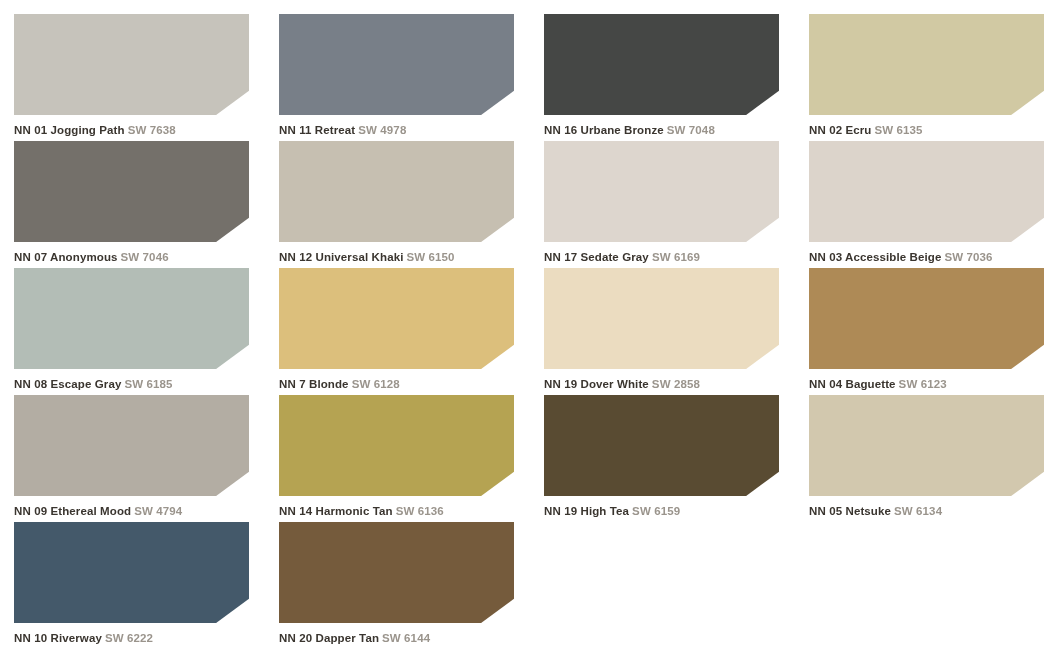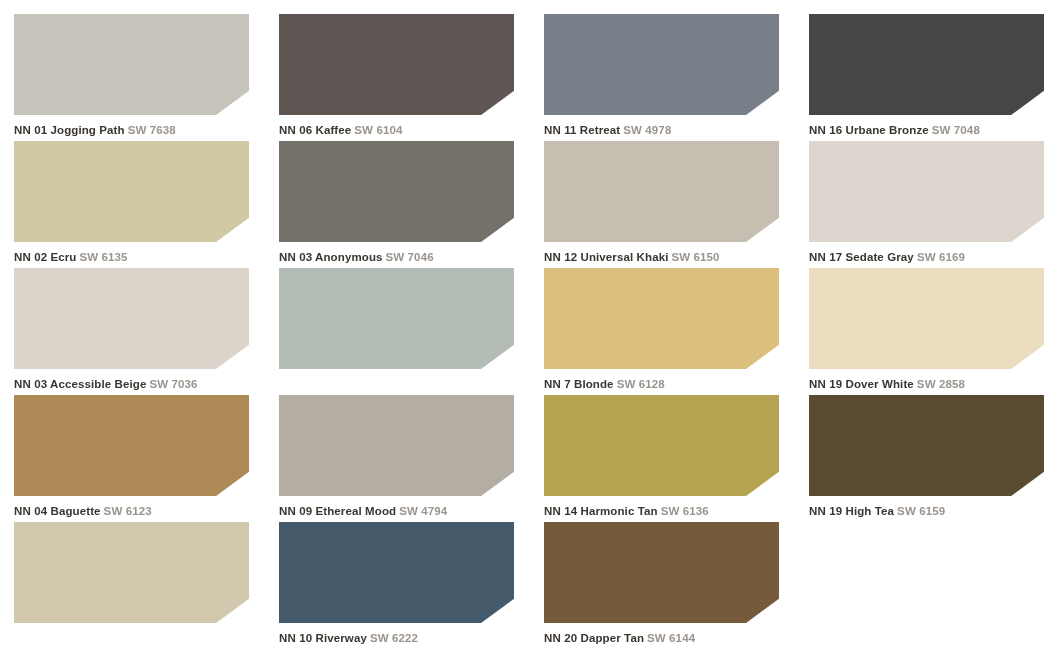--- a/index.html
+++ b/index.html
@@ -60,53 +60,50 @@
 </style>
 </head>
 <body>
 
 <div id="palette-grid">
     <div class="swatch-cell">
       <div class="swatch-chip" title="NN 01 Jogging Path" style="background: rgb(198, 195, 187);"></div>
       <div class="swatch-label"><span class="swatch-name">NN 01 Jogging Path</span><span class="swatch-code">SW 7638</span></div>
     </div>
     <div class="swatch-cell">
-      <div class="swatch-chip" title="NN 06 Kaffee" style="background: rgb(95, 85, 82);"></div>
-      <div class="swatch-label"><span class="swatch-name">NN 06 Kaffee</span><span class="swatch-code">SW 6104</span></div>
-    </div>
-    <div class="swatch-cell">
       <div class="swatch-chip" title="NN 11 Retreat" style="background: rgb(120, 127, 136);"></div>
       <div class="swatch-label"><span class="swatch-name">NN 11 Retreat</span><span class="swatch-code">SW 4978</span></div>
     </div>
     <div class="swatch-cell">
       <div class="swatch-chip" title="NN 16 Urbane Bronze" style="background: rgb(69, 71, 69);"></div>
       <div class="swatch-label"><span class="swatch-name">NN 16 Urbane Bronze</span><span class="swatch-code">SW 7048</span></div>
     </div>
     <div class="swatch-cell">
       <div class="swatch-chip" title="NN 02 Ecru" style="background: rgb(209, 201, 163);"></div>
       <div class="swatch-label"><span class="swatch-name">NN 02 Ecru</span><span class="swatch-code">SW 6135</span></div>
     </div>
     <div class="swatch-cell">
       <div class="swatch-chip" title="NN 07 Anonymous" style="background: rgb(116, 112, 106);"></div>
-      <div class="swatch-label"><span class="swatch-name">NN 03 Anonymous</span><span class="swatch-code">SW 7046</span></div>
+      <div class="swatch-label"><span class="swatch-name">NN 07 Anonymous</span><span class="swatch-code">SW 7046</span></div>
     </div>
     <div class="swatch-cell">
       <div class="swatch-chip" title="NN 12 Universal Khaki" style="background: rgb(198, 191, 177);"></div>
       <div class="swatch-label"><span class="swatch-name">NN 12 Universal Khaki</span><span class="swatch-code">SW 6150</span></div>
     </div>
     <div class="swatch-cell">
       <div class="swatch-chip" title="NN 17 Sedate Gray" style="background: rgb(221, 214, 206);"></div>
       <div class="swatch-label"><span class="swatch-name">NN 17 Sedate Gray</span><span class="swatch-code">SW 6169</span></div>
     </div>
     <div class="swatch-cell">
       <div class="swatch-chip" title="NN 03 Accessible Beige" style="background: rgb(220, 212, 203);"></div>
       <div class="swatch-label"><span class="swatch-name">NN 03 Accessible Beige</span><span class="swatch-code">SW 7036</span></div>
     </div>
     <div class="swatch-cell">
       <div class="swatch-chip" title="NN 08 Escape Gray" style="background: rgb(179, 189, 182);"></div>
+      <div class="swatch-label"><span class="swatch-name">NN 08 Escape Gray</span><span class="swatch-code">SW 6185</span></div>
     </div>
     <div class="swatch-cell">
       <div class="swatch-chip" title="NN 13 Blonde" style="background: rgb(220, 191, 124);"></div>
       <div class="swatch-label"><span class="swatch-name">NN 7 Blonde</span><span class="swatch-code">SW 6128</span></div>
     </div>
     <div class="swatch-cell">
       <div class="swatch-chip" title="NN 18 Dover White" style="background: rgb(235, 220, 192);"></div>
       <div class="swatch-label"><span class="swatch-name">NN 19 Dover White</span><span class="swatch-code">SW 2858</span></div>
     </div>
     <div class="swatch-cell">
@@ -120,20 +117,21 @@
     <div class="swatch-cell">
       <div class="swatch-chip" title="NN 14 Harmonic Tan" style="background: rgb(181, 163, 82);"></div>
       <div class="swatch-label"><span class="swatch-name">NN 14 Harmonic Tan</span><span class="swatch-code">SW 6136</span></div>
     </div>
     <div class="swatch-cell">
       <div class="swatch-chip" title="NN 19 High Tea" style="background: rgb(89, 75, 50);"></div>
       <div class="swatch-label"><span class="swatch-name">NN 19 High Tea</span><span class="swatch-code">SW 6159</span></div>
     </div>
     <div class="swatch-cell">
       <div class="swatch-chip" title="NN 05 Netsuke" style="background: rgb(210, 200, 174);"></div>
+      <div class="swatch-label"><span class="swatch-name">NN 05 Netsuke</span><span class="swatch-code">SW 6134</span></div>
     </div>
     <div class="swatch-cell">
       <div class="swatch-chip" title="NN 10 Riverway" style="background: rgb(68, 89, 106);"></div>
       <div class="swatch-label"><span class="swatch-name">NN 10 Riverway</span><span class="swatch-code">SW 6222</span></div>
     </div>
     <div class="swatch-cell">
       <div class="swatch-chip" title="NN 20 Dapper Tan" style="background: rgb(117, 91, 60);"></div>
       <div class="swatch-label"><span class="swatch-name">NN 20 Dapper Tan</span><span class="swatch-code">SW 6144</span></div>
     </div>
   </div>

